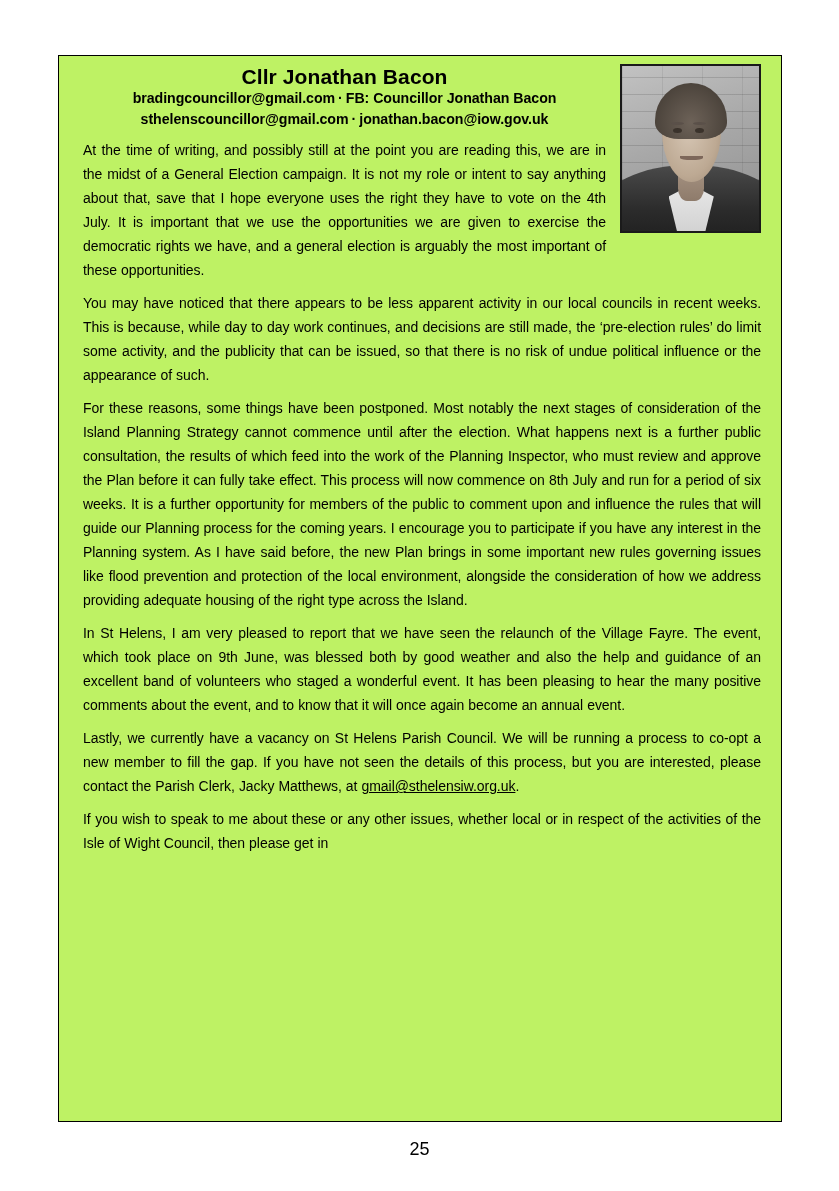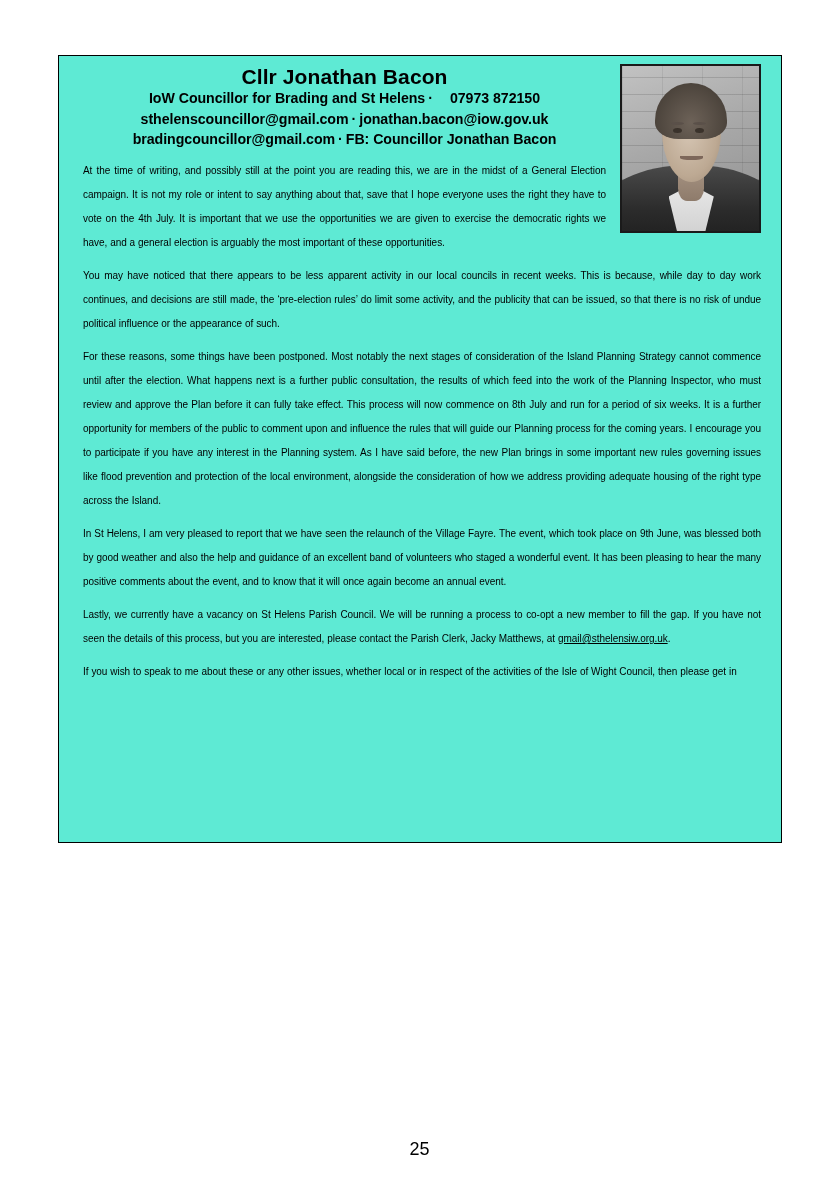--- a/index.html
+++ b/index.html
@@ -22,24 +22,24 @@
     width: 839px;
     height: 1191px;
   }
 
   
   .article-box {
     position: absolute;
     left: 58px;
     top: 55px;
     width: 724px;
-    height: 788px;
+    height: 1067px;
     border: 1.5px solid #000;
     box-sizing: border-box;
-    background: #5eead4;
+    background: #bef264;
   }
 
   .article-inner {
     position: relative;
     padding: 6px 20px 0 24px;
     box-sizing: border-box;
     height: 100%;
   }
 
   
@@ -167,21 +167,21 @@
     white-space: nowrap;
   }
   .hdr-line .sep { padding: 0 3px; }
   .hdr-line .gap { display: inline-block; width: 14px; }
 
   
   .body-text {
     margin-top: 9px;
   }
   .para {
-    font-size: 10px;
+    font-size: 14px;
     line-height: 24px;
     text-align: justify;
     text-justify: inter-word;
     margin: 0 0 9px 0;
     letter-spacing: -0.05px;
     word-spacing: 0.2px;
   }
   .para:last-child { margin-bottom: 16px; }
   .para .link {
     text-decoration: underline;
@@ -216,30 +216,27 @@
         <div class="hair"></div>
         <div class="brow left"></div>
         <div class="brow right"></div>
         <div class="eye left"></div>
         <div class="eye right"></div>
         <div class="mouth"></div>
       </div>
 
       <div class="hdr-title">Cllr Jonathan Bacon</div>
 
+
       <div class="hdr-line">
-        <span>IoW Councillor for Brading and St Helens</span><span class="sep">·</span><span class="gap"></span><span>07973 872150</span>
+        <span>bradingcouncillor@gmail.com</span><span class="sep">·</span><span>FB: Councillor Jonathan Bacon</span>
       </div>
 
       <div class="hdr-line">
         <span>sthelenscouncillor@gmail.com</span><span class="sep">·</span><span>jonathan.bacon@iow.gov.uk</span>
-      </div>
-
-      <div class="hdr-line">
-        <span>bradingcouncillor@gmail.com</span><span class="sep">·</span><span>FB: Councillor Jonathan Bacon</span>
       </div>
 
       <div class="body-text">
         <p class="para">At the time of writing, and possibly still at the point you are reading this, we are in the midst of a General Election campaign. It is not my role or intent to say anything about that, save that I hope everyone uses the right they have to vote on the 4th July. It is important that we use the opportunities we are given to exercise the democratic rights we have, and a general election is arguably the most important of these opportunities.</p>
         <p class="para">You may have noticed that there appears to be less apparent activity in our local councils in recent weeks. This is because, while day to day work continues, and decisions are still made, the ‘pre-election rules’ do limit some activity, and the publicity that can be issued, so that there is no risk of undue political influence or the appearance of such.</p>
         <p class="para">For these reasons, some things have been postponed. Most notably the next stages of consideration of the Island Planning Strategy cannot commence until after the election. What happens next is a further public consultation, the results of which feed into the work of the Planning Inspector, who must review and approve the Plan before it can fully take effect. This process will now commence on 8th July and run for a period of six weeks. It is a further opportunity for members of the public to comment upon and influence the rules that will guide our Planning process for the coming years. I encourage you to participate if you have any interest in the Planning system. As I have said before, the new Plan brings in some important new rules governing issues like flood prevention and protection of the local environment, alongside the consideration of how we address providing adequate housing of the right type across the Island.</p>
         <p class="para">In St Helens, I am very pleased to report that we have seen the relaunch of the Village Fayre. The event, which took place on 9th June, was blessed both by good weather and also the help and guidance of an excellent band of volunteers who staged a wonderful event. It has been pleasing to hear the many positive comments about the event, and to know that it will once again become an annual event.</p>
 
         <p class="para"><span>Lastly, we currently have a vacancy on St Helens Parish Council. We will be running a process to co-opt a new member to fill the gap. If you have not seen the details of this process, but you are interested, please contact the Parish Clerk, Jacky Matthews, at </span><span class="link">gmail@sthelensiw.org.uk</span><span>.</span></p>
 

